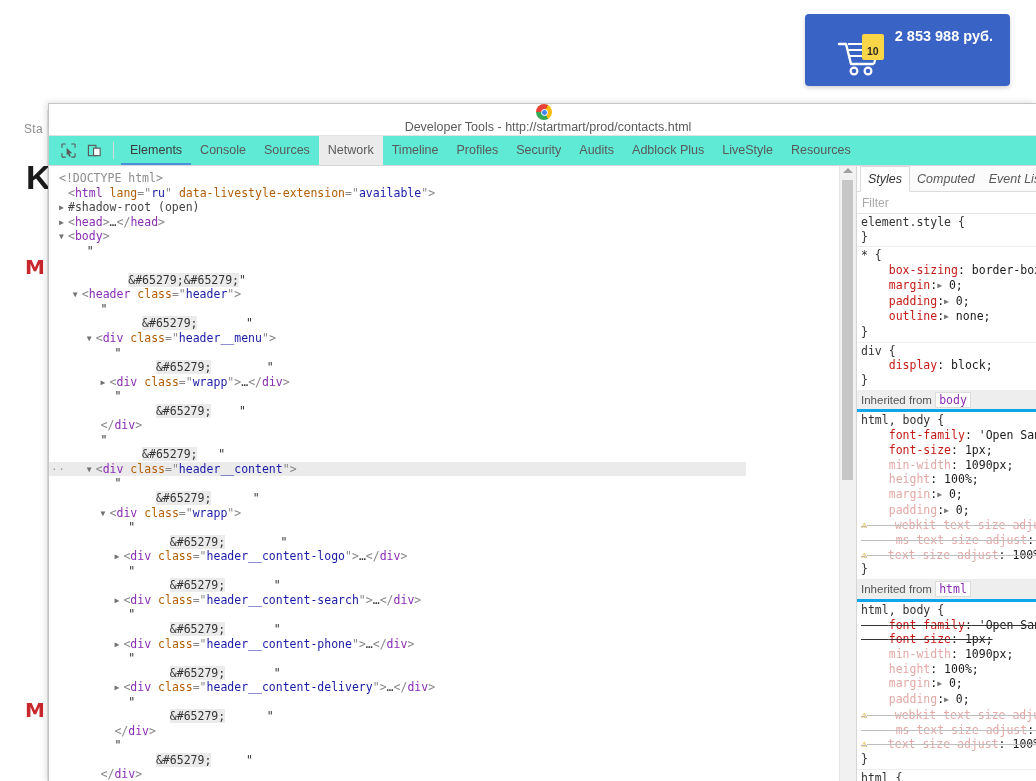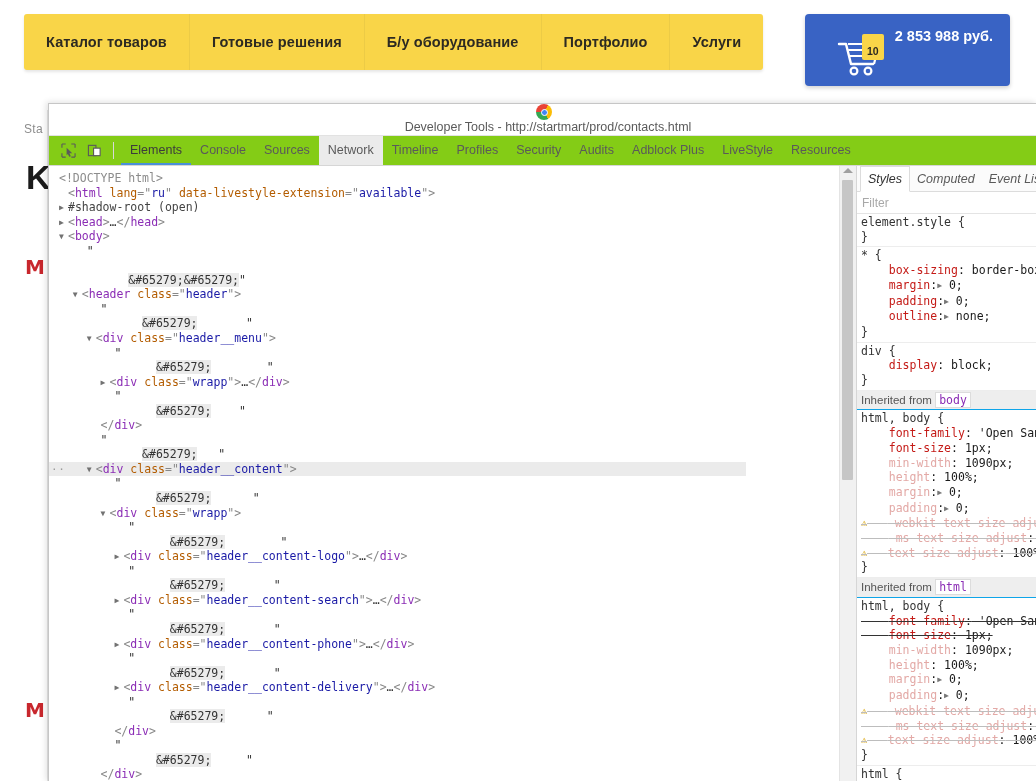--- a/index.html
+++ b/index.html
@@ -173,21 +173,21 @@
   }
   .dt-title-text {
     font-size: 12.5px;
     color: #5a5a5a;
   }
 
   .dt-tabbar {
     height: 29px;
     display: flex;
     align-items: stretch;
-    background: #84cc16;
+    background: #5eead4;
     border-bottom: 1px solid #d6d6d6;
     padding-left: 6px;
   }
   .dt-tool-btn {
     width: 26px;
     display: flex;
     align-items: center;
     justify-content: center;
     color: #5a5a5a;
   }
@@ -350,21 +350,21 @@
   .pval { color: #1a1a1a; }
   .dim { color: #bdbdbd; }
   .dim .prop { color: #e3a9a6; text-align: right; }
   .strike { text-decoration: line-through; }
   .inherit-bar {
     background: #eeeeee;
     color: #555555;
     font-family: "Liberation Sans", sans-serif;
     font-size: 11.5px;
     padding: 2px 4px;
-    border-bottom: 1px solid #0ea5e9;
+    border-bottom: 3px solid #0ea5e9;
   }
   .inherit-bar .node {
     color: #8b2db5;
     background: #ffffff;
     border: 1px solid #dcdcdc;
     padding: 0 3px;
     font-family: "DejaVu Sans Mono", monospace;
   }
   .warn {
     color: #d9a200;
@@ -380,27 +380,20 @@
 </style>
 </head>
 <body>
 
 <div id="root">
 
   <div class="page-bg">
 
     <div class="bg-vline"></div>
 
-    <div class="nav-bar">
-      <div class="nav-item">Каталог товаров</div>
-      <div class="nav-item">Готовые решения</div>
-      <div class="nav-item">Б/у оборудование</div>
-      <div class="nav-item">Портфолио</div>
-      <div class="nav-item">Услуги</div>
-    </div>
 
     <div class="cart-box">
       <div class="cart-price">2 853 988 руб.</div>
       <div class="cart-icon-wrap">
         <div class="cart-badge">10</div>
         <svg width="48" height="38" viewBox="0 0 48 38">
           <path d="M2 4 H9 L14 24 H36" fill="none" stroke="#ffffff" stroke-width="2.4" stroke-linecap="round" stroke-linejoin="round"></path>
           <path d="M12 10 H40" fill="none" stroke="#ffffff" stroke-width="2.2" stroke-linecap="round"></path>
           <path d="M13 16 H38" fill="none" stroke="#ffffff" stroke-width="2.2" stroke-linecap="round"></path>
           <path d="M11 4 H42 L37 24" fill="none" stroke="#ffffff" stroke-width="2.2" stroke-linejoin="round"></path>

